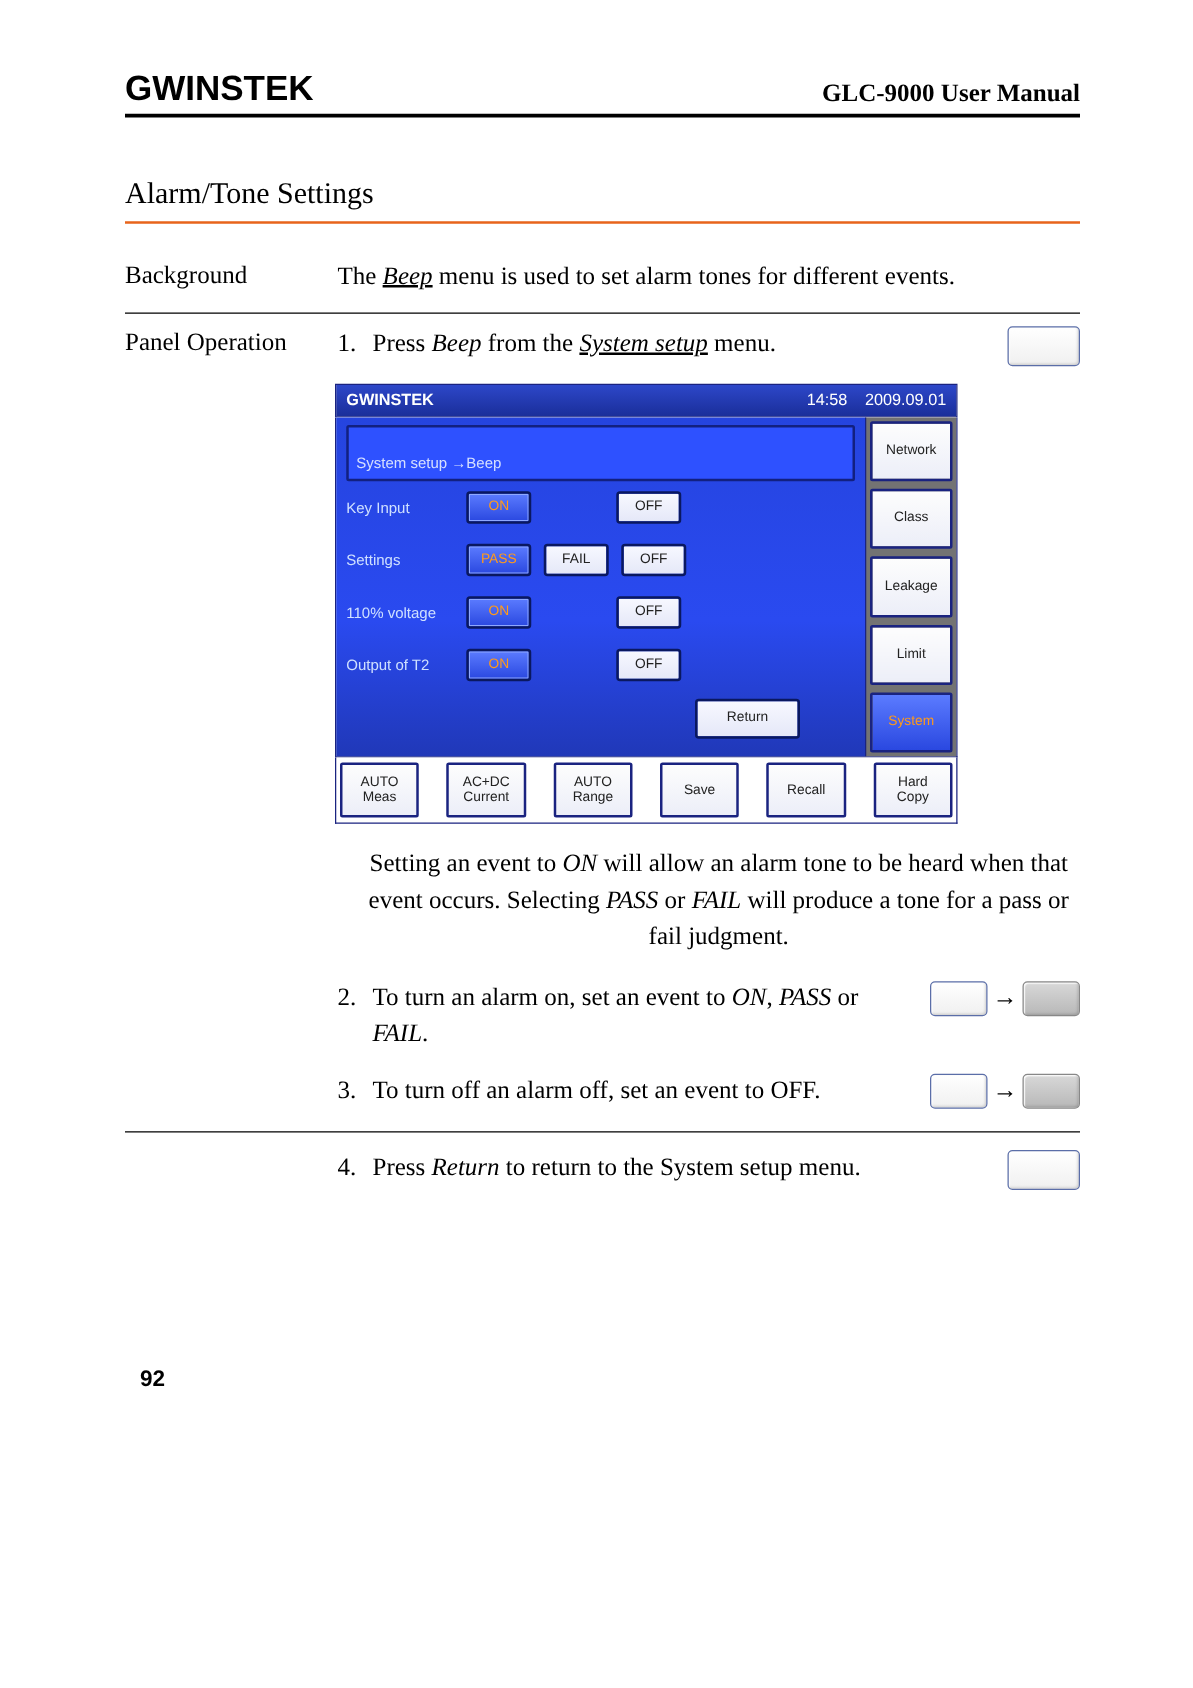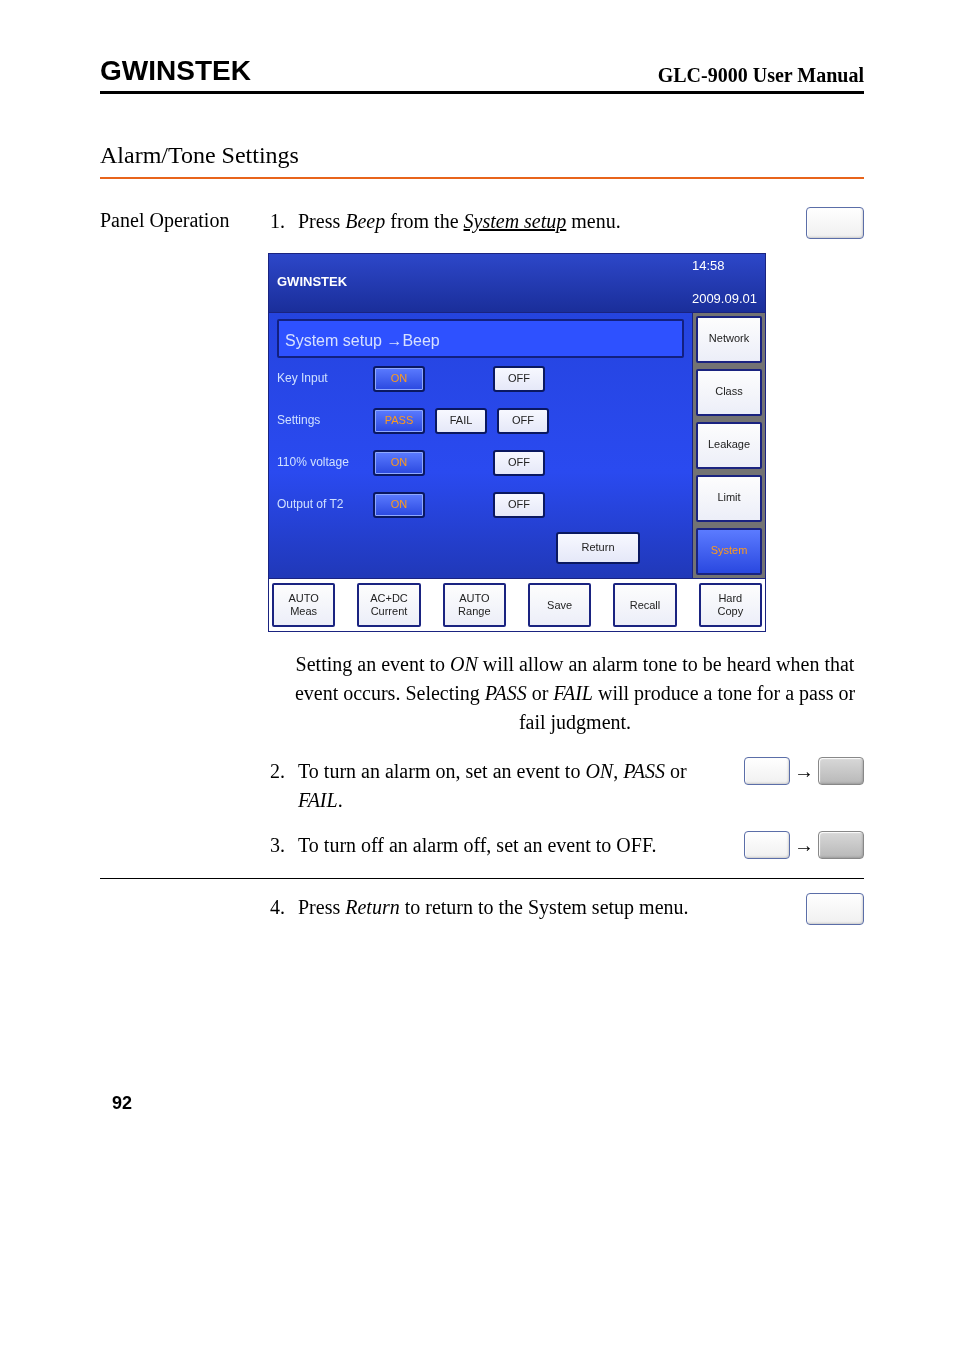--- a/index.html
+++ b/index.html
@@ -112,40 +112,40 @@
     background: linear-gradient(#2d47c9, #1a2e9a);
     color: #fff;
     padding: 3px 8px;
     font-size: 13px;
     display: flex;
     justify-content: space-between;
     align-items: center;
     border: 1px solid #1a2380;
   }
   .dev-top .left { font-weight: 900; letter-spacing: 0; }
-  .dev-top .right { display: flex; gap: 14px; flex-direction: column; }
+  .dev-top .right { display: flex; gap: 14px; }
   .dev-body {
     display: flex;
     border: 1px solid #1a2380;
     border-top: none;
     background: #fff;
   }
   .dev-main {
     flex: 1;
     background: linear-gradient(#2544df 0%, #2a4af0 60%, #2038b8 100%);
     color: #fff;
     position: relative;
     padding: 6px 8px 8px 8px;
   }
   .breadcrumb {
     background: #2e51ff;
     border: 2px solid #122080;
     border-radius: 2px;
-    padding: 8px 6px 4px 6px;
-    font-size: 16px;
+    padding: 20px 6px 4px 6px;
+    font-size: 12px;
     color: #d6e0ff;
   }
   .setting-row {
     display: flex;
     align-items: center;
     height: 42px;
     font-size: 12px;
   }
   .setting-row .name {
     width: 96px;
@@ -244,20 +244,26 @@
 
 <div class="page">
   <div class="header-row">
     <span class="brand">GWINSTEK</span>
     <span class="manual-title">GLC-9000 User Manual</span>
   </div>
 
   <div class="section-title">Alarm/Tone Settings</div>
 
   <div class="content">
+    <div class="row">
+      <div class="label-col">Background</div>
+      <div class="body-col">
+        <span>The </span><span class="underline-italic">Beep</span><span> menu is used to set alarm tones for different events.</span>
+      </div>
+    </div>
 
     <div class="row">
       <div class="label-col">Panel Operation</div>
       <div class="body-col">
 
         <div class="step">
           <div class="step-text">
             <div class="step-num">1.</div>
             <div class="step-words">
               <span>Press </span><span class="italic">Beep</span><span> from the </span><span class="underline-italic">System setup</span><span> menu.</span>

